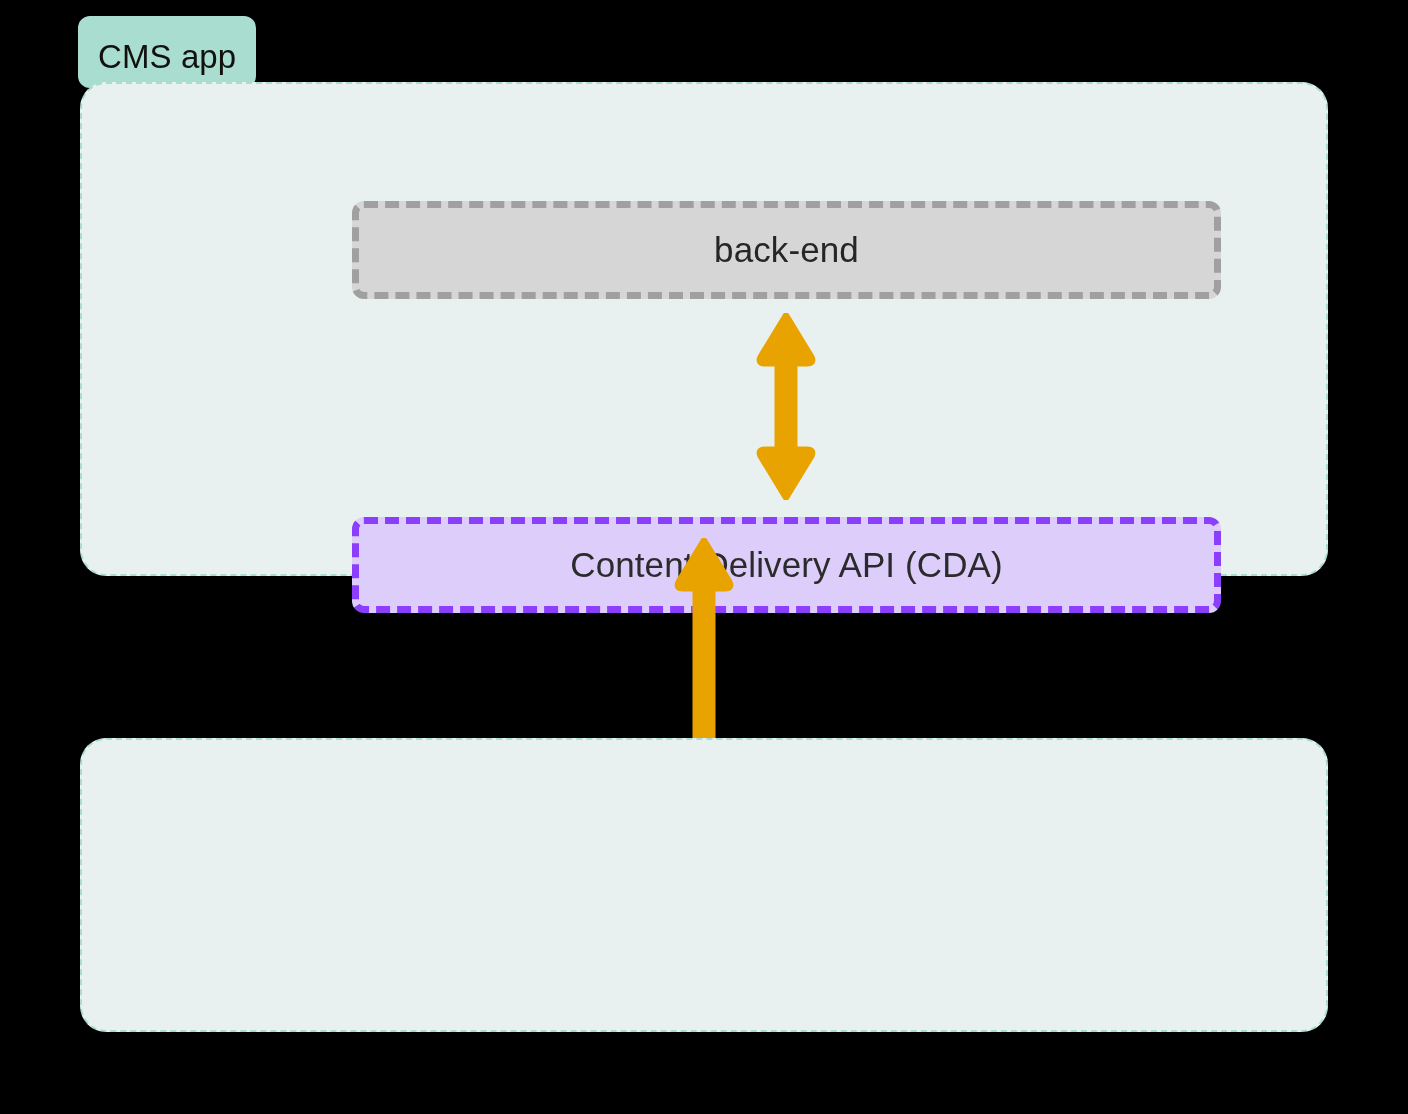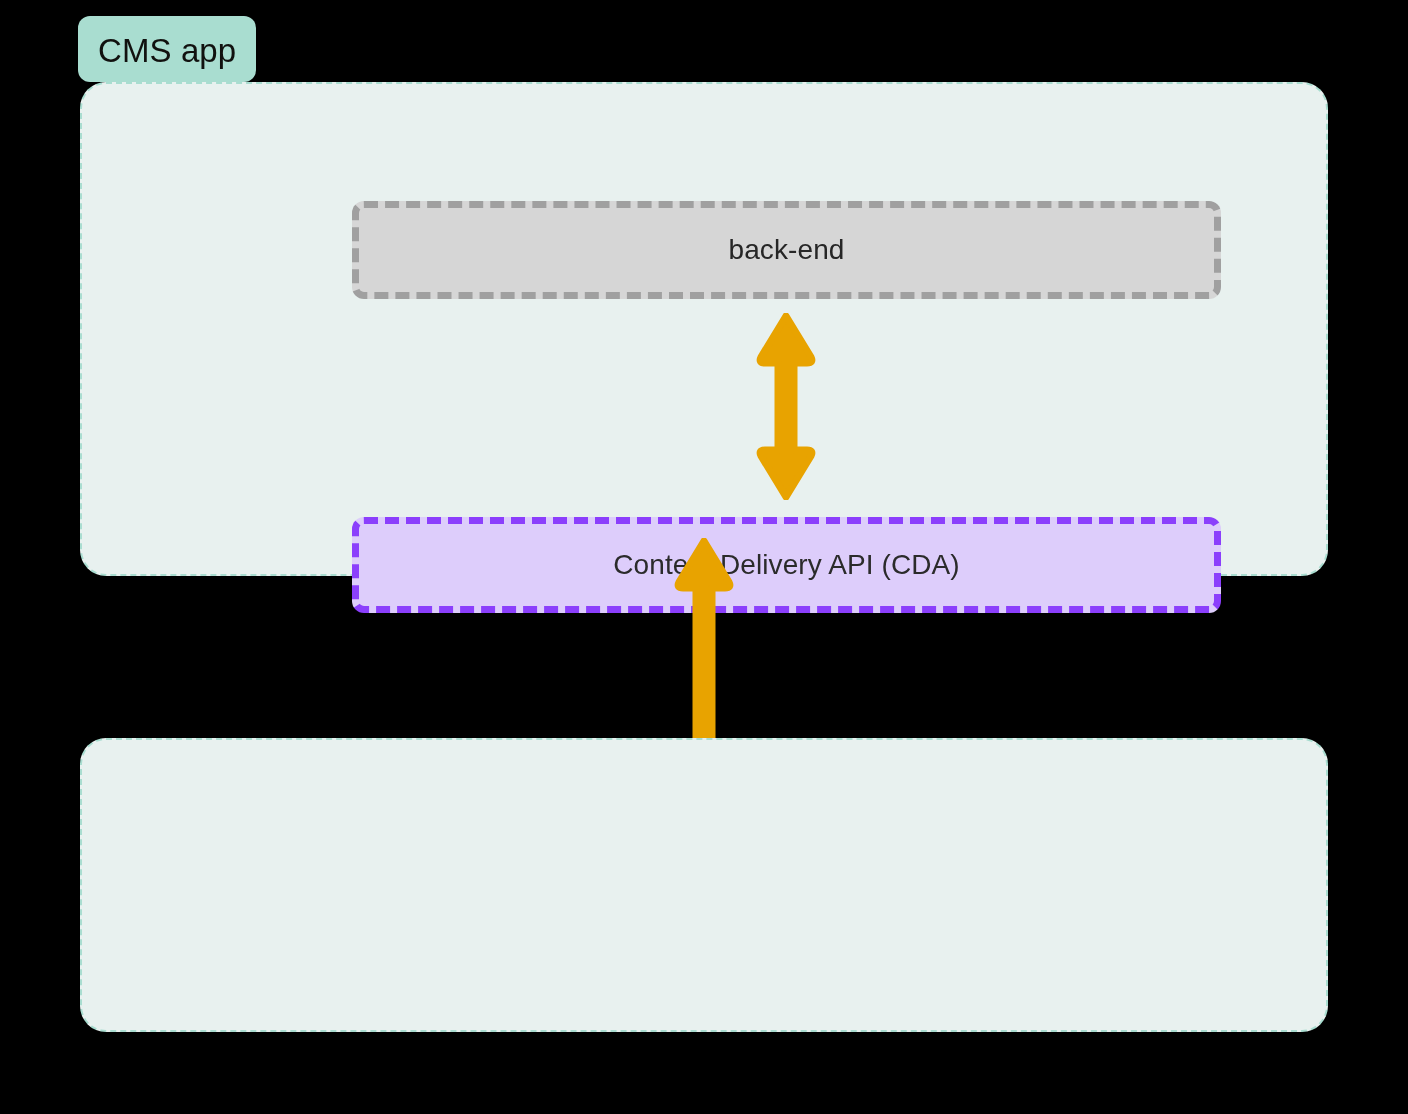--- a/index.html
+++ b/index.html
@@ -21,21 +21,21 @@
   }
 
   
   .group-label {
     position: absolute;
     background: #a9ddd0;
     color: #11110f;
     font-size: 33px;
     line-height: 1;
     letter-spacing: 0.1px;
-    padding: 18px 20px 15px 20px;
+    padding: 24px 20px 15px 20px;
     border-radius: 12px;
     white-space: nowrap;
     box-sizing: border-box;
   }
   #cms-label   { left: 78px;  top: 16px;  }
   #fe-label    { left: 78px;  top: 674px; }
 
   
   .app-container {
     position: absolute;
@@ -54,21 +54,21 @@
   }
 
   
   .node-box {
     position: absolute;
     display: flex;
     align-items: center;
     justify-content: center;
     box-sizing: border-box;
     border-radius: 12px;
-    font-size: 28px;
+    font-size: 35px;
     letter-spacing: 0.1px;
   }
   #backend-box {
     left: 270px; top: 117px;
     width: 869px; height: 98px;
     background: #d6d6d6;
     border: 7px dashed #a0a0a0;
     color: #262626;
   }
   #cda-box {

